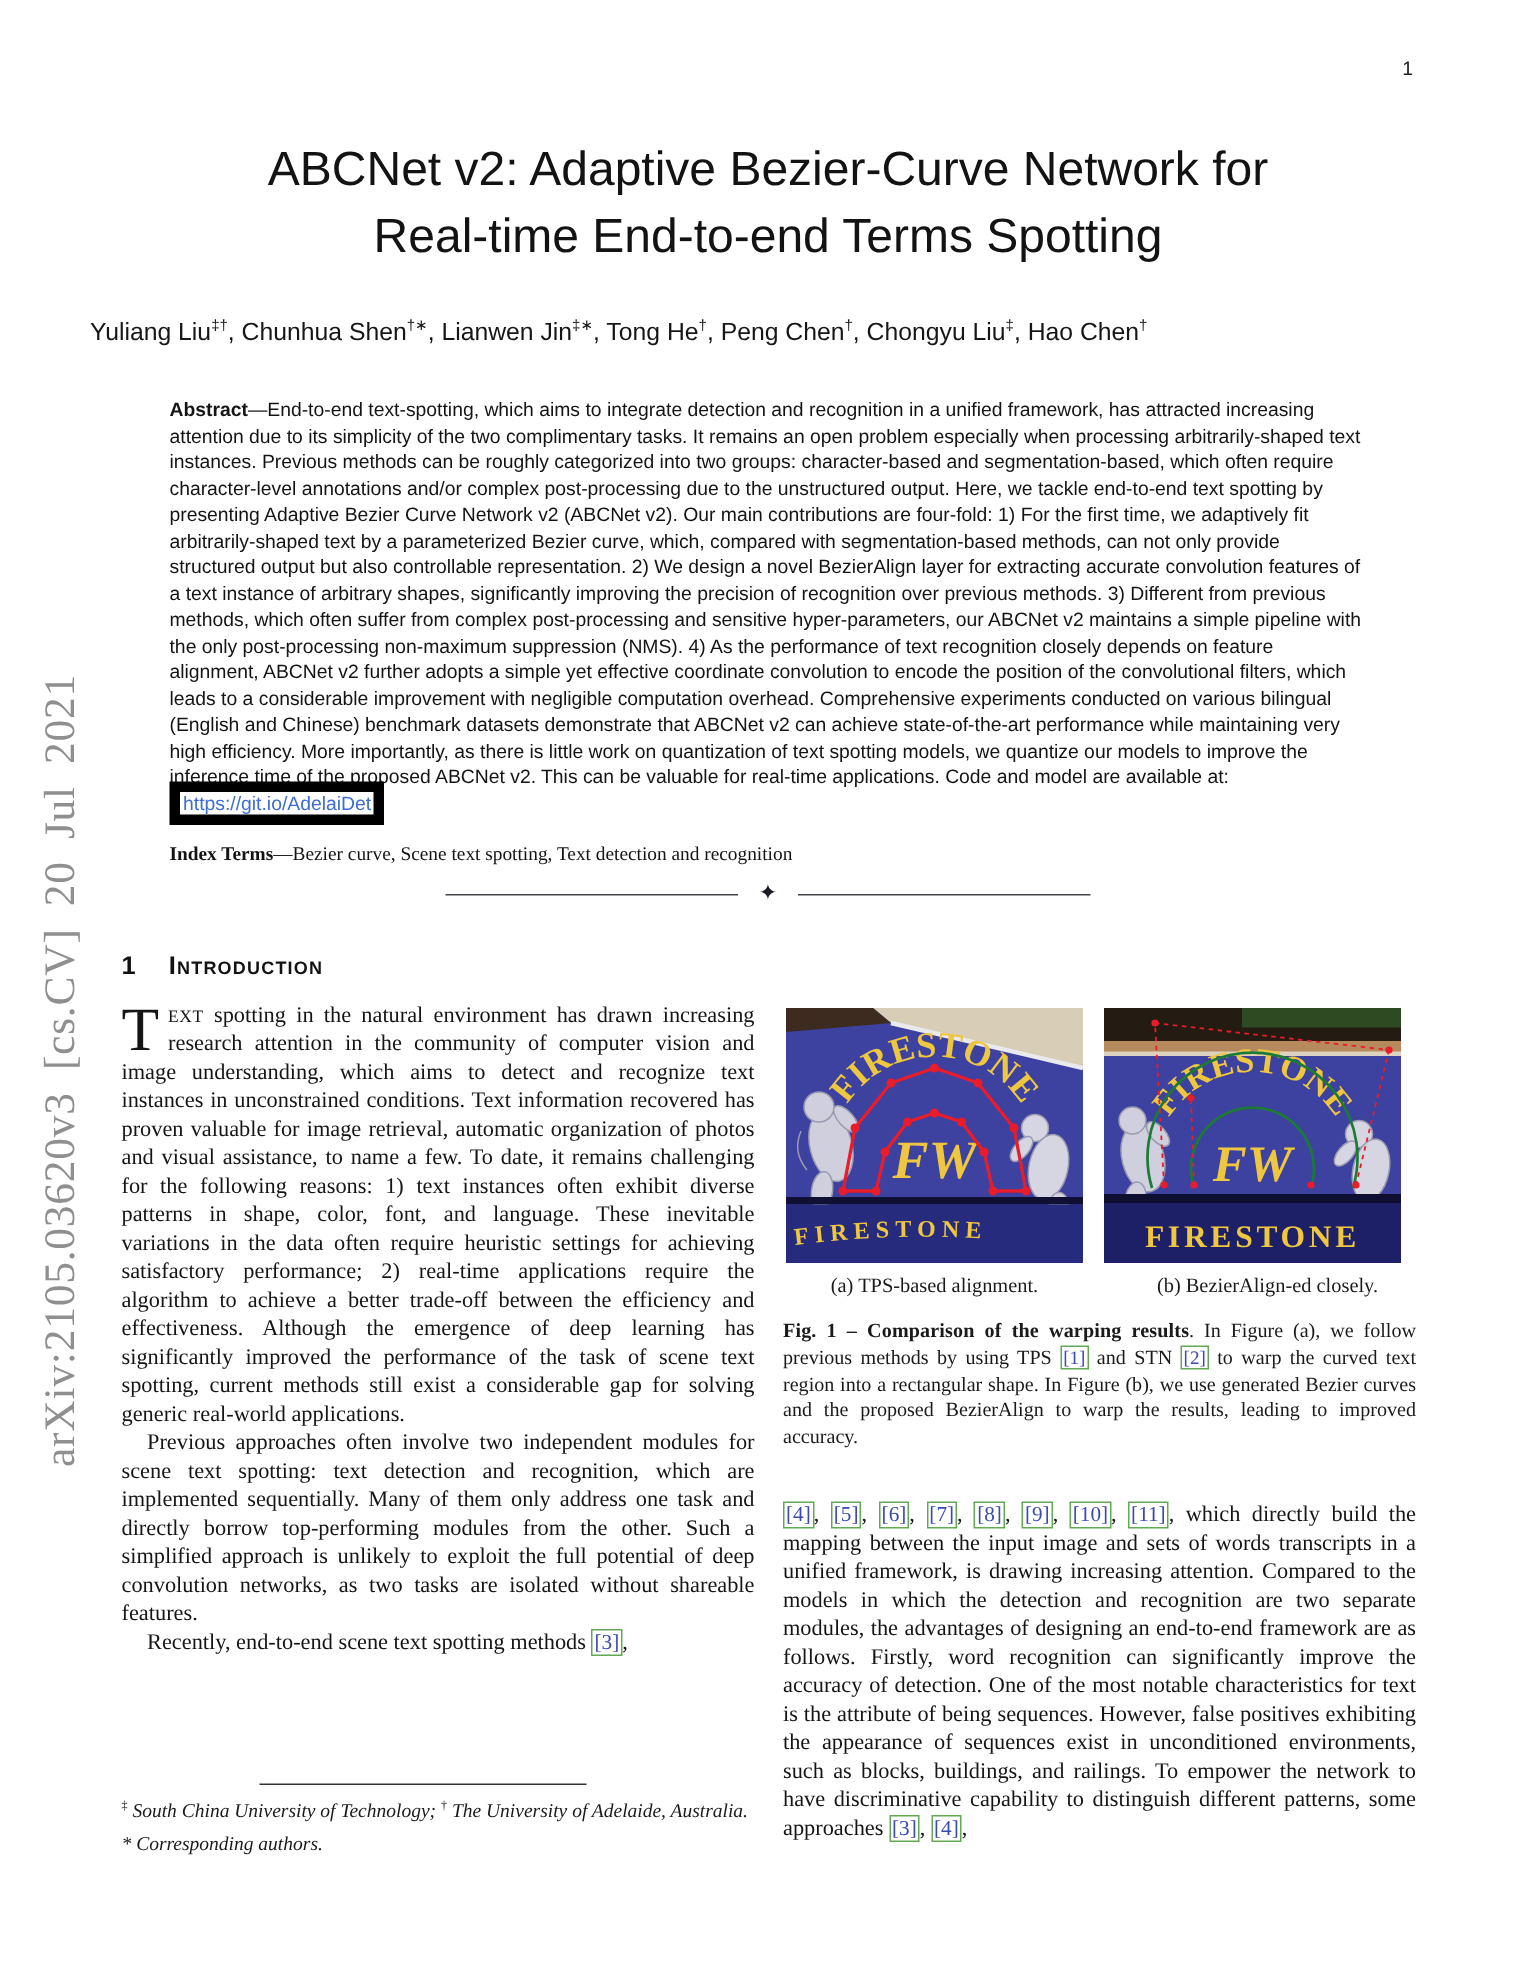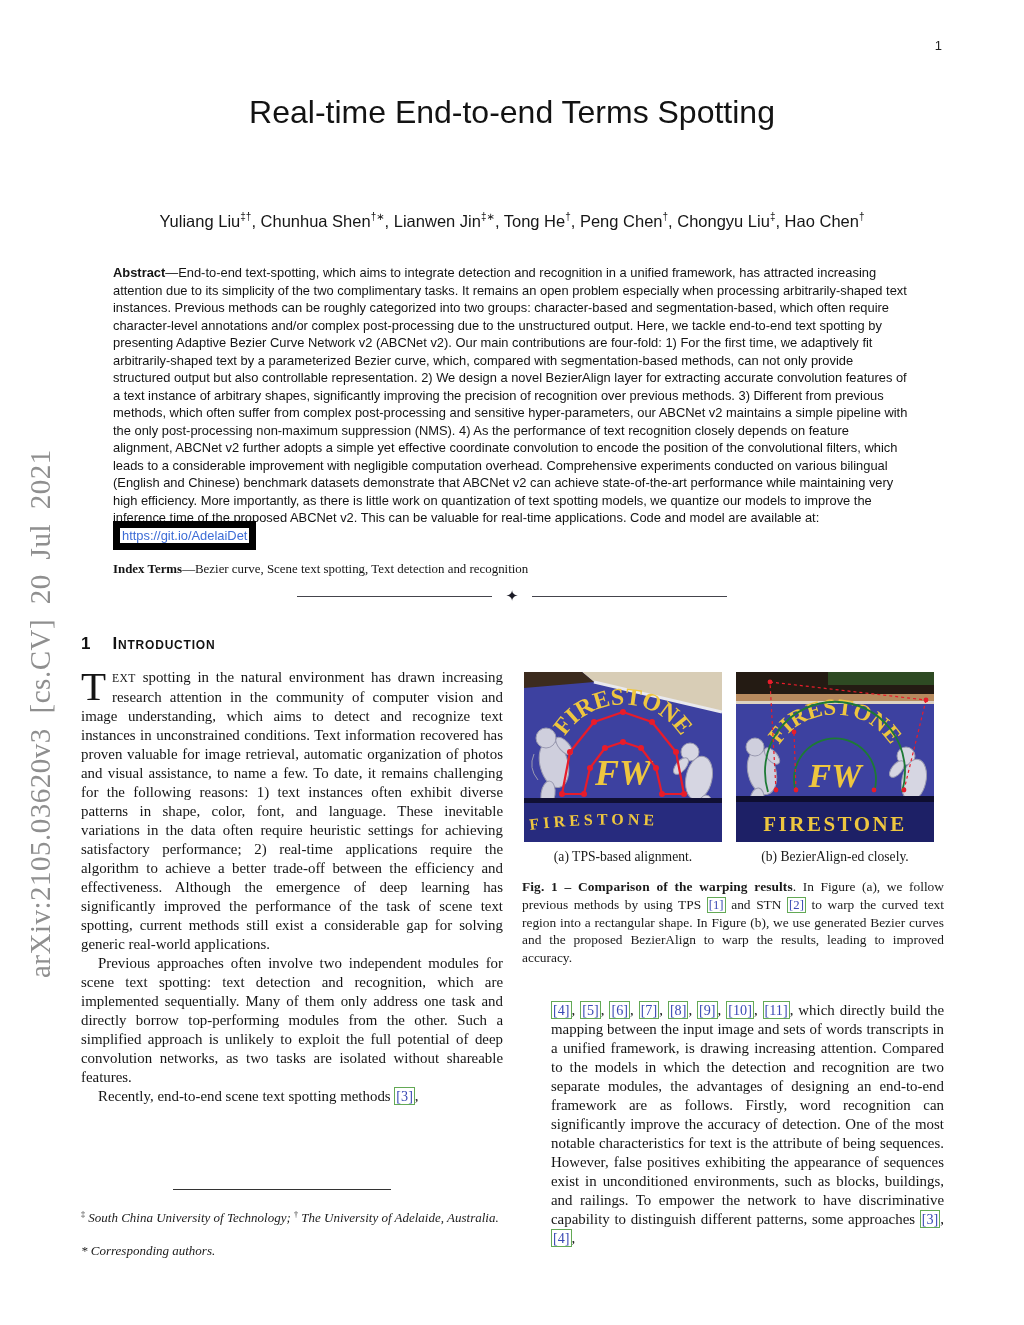--- a/index.html
+++ b/index.html
@@ -21,21 +21,21 @@
     position:absolute; top:38px; right:82px;
     font-family:"Liberation Sans", sans-serif; font-size:13px; color:#222;
   }
   .title {
     position:absolute; top:90px; left:60px; width:904px;
     text-align:center; font-family:"Liberation Sans", sans-serif;
     font-size:32px; line-height:45px; color:#131313; font-weight:400;
   }
   .authors {
     position:absolute; top:211px; left:60px; width:904px;
-    text-align:center; font-family:"Liberation Sans", sans-serif;
+    text-align:left; font-family:"Liberation Sans", sans-serif;
     font-size:16.5px; color:#161616;
   }
   .authors sup { font-size:10px; }
   
   .abstract {
     position:absolute; top:264px; left:113px; width:795px;
     font-family:"Liberation Sans", sans-serif;
     font-size:12.9px; line-height:17.5px; color:#141414; text-align:left;
   }
   .index-terms {
@@ -80,44 +80,45 @@
     float:left; font-size:41px; line-height:33px; margin:2px 6px 0 0;
     font-weight:400;
   }
   
   .footnote {
     position:absolute; top:551px; left:0; width:422px; background:#ffffff;
     font-size:13px; font-style:italic; line-height:17px; color:#1a1a1a;
     padding-top:8px;
   }
   .footnote-rule { width:218px; margin-left:92px; border-top:1.3px solid #333; }
-  .footnote p { margin-top:16px; text-align:justify; }
+  .footnote p { margin-top:5px; text-align:justify; }
   .footnote sup { font-style:normal; }
   
   .figure-row { margin-top:42px; display:flex; gap:14px; padding-left:2px; }
   .fig-img { width:198px; height:170px; display:block; }
-  .subcaps { display:flex; gap:14px; padding-left:2px; margin-top:7px; }
+  .subcaps { display:flex; gap:14px; padding-left:2px; margin-top:7px;justify-content:space-between; }
   .subcap { width:198px; text-align:center; font-size:13.6px; color:#1a1a1a; }
   .figcaption {
     margin-top:13px; font-size:13.4px; line-height:17.8px;
     text-align:justify; color:#1a1a1a;
   }
   .figcaption .seg-b { letter-spacing:0.1px; }
-  .right-par { margin-top:34px;margin-left:29px; }
+  .right-par { margin-top:34px; }
 </style>
 </head>
 <body>
 
 <div id="page">
 
   <div class="arxiv-side">arXiv:2105.03620v3 [cs.CV] 20 Jul 2021</div>
 
   <div class="pageno">1</div>
 
   <div class="title">
+    <div>ABCNet v2: Adaptive Bezier-Curve Network for</div>
     <div>Real-time End-to-end Terms Spotting</div>
   </div>
 
   <div class="authors">Yuliang Liu<sup>‡†</sup>, Chunhua Shen<sup>†∗</sup>, Lianwen Jin<sup>‡∗</sup>, Tong He<sup>†</sup>, Peng Chen<sup>†</sup>, Chongyu Liu<sup>‡</sup>, Hao Chen<sup>†</sup></div>
 
   <div class="abstract"><span class="seg-b">Abstract</span>—End-to-end text-spotting, which aims to integrate detection and recognition in a unified framework, has attracted increasing attention due to its simplicity of the two complimentary tasks. It remains an open problem especially when processing arbitrarily-shaped text instances. Previous methods can be roughly categorized into two groups: character-based and segmentation-based, which often require character-level annotations and/or complex post-processing due to the unstructured output. Here, we tackle end-to-end text spotting by presenting Adaptive Bezier Curve Network v2 (ABCNet v2). Our main contributions are four-fold: 1) For the first time, we adaptively fit arbitrarily-shaped text by a parameterized Bezier curve, which, compared with segmentation-based methods, can not only provide structured output but also controllable representation. 2) We design a novel BezierAlign layer for extracting accurate convolution features of a text instance of arbitrary shapes, significantly improving the precision of recognition over previous methods. 3) Different from previous methods, which often suffer from complex post-processing and sensitive hyper-parameters, our ABCNet v2 maintains a simple pipeline with the only post-processing non-maximum suppression (NMS). 4) As the performance of text recognition closely depends on feature alignment, ABCNet v2 further adopts a simple yet effective coordinate convolution to encode the position of the convolutional filters, which leads to a considerable improvement with negligible computation overhead. Comprehensive experiments conducted on various bilingual (English and Chinese) benchmark datasets demonstrate that ABCNet v2 can achieve state-of-the-art performance while maintaining very high efficiency. More importantly, as there is little work on quantization of text spotting models, we quantize our models to improve the inference time of the proposed ABCNet v2. This can be valuable for real-time applications. Code and model are available at: <span class="urlbox">https://git.io/AdelaiDet</span></div>
 
   <div class="index-terms"><span class="seg-b">Index Terms</span>—Bezier curve, Scene text spotting, Text detection and recognition</div>
 
   <div class="divider">

